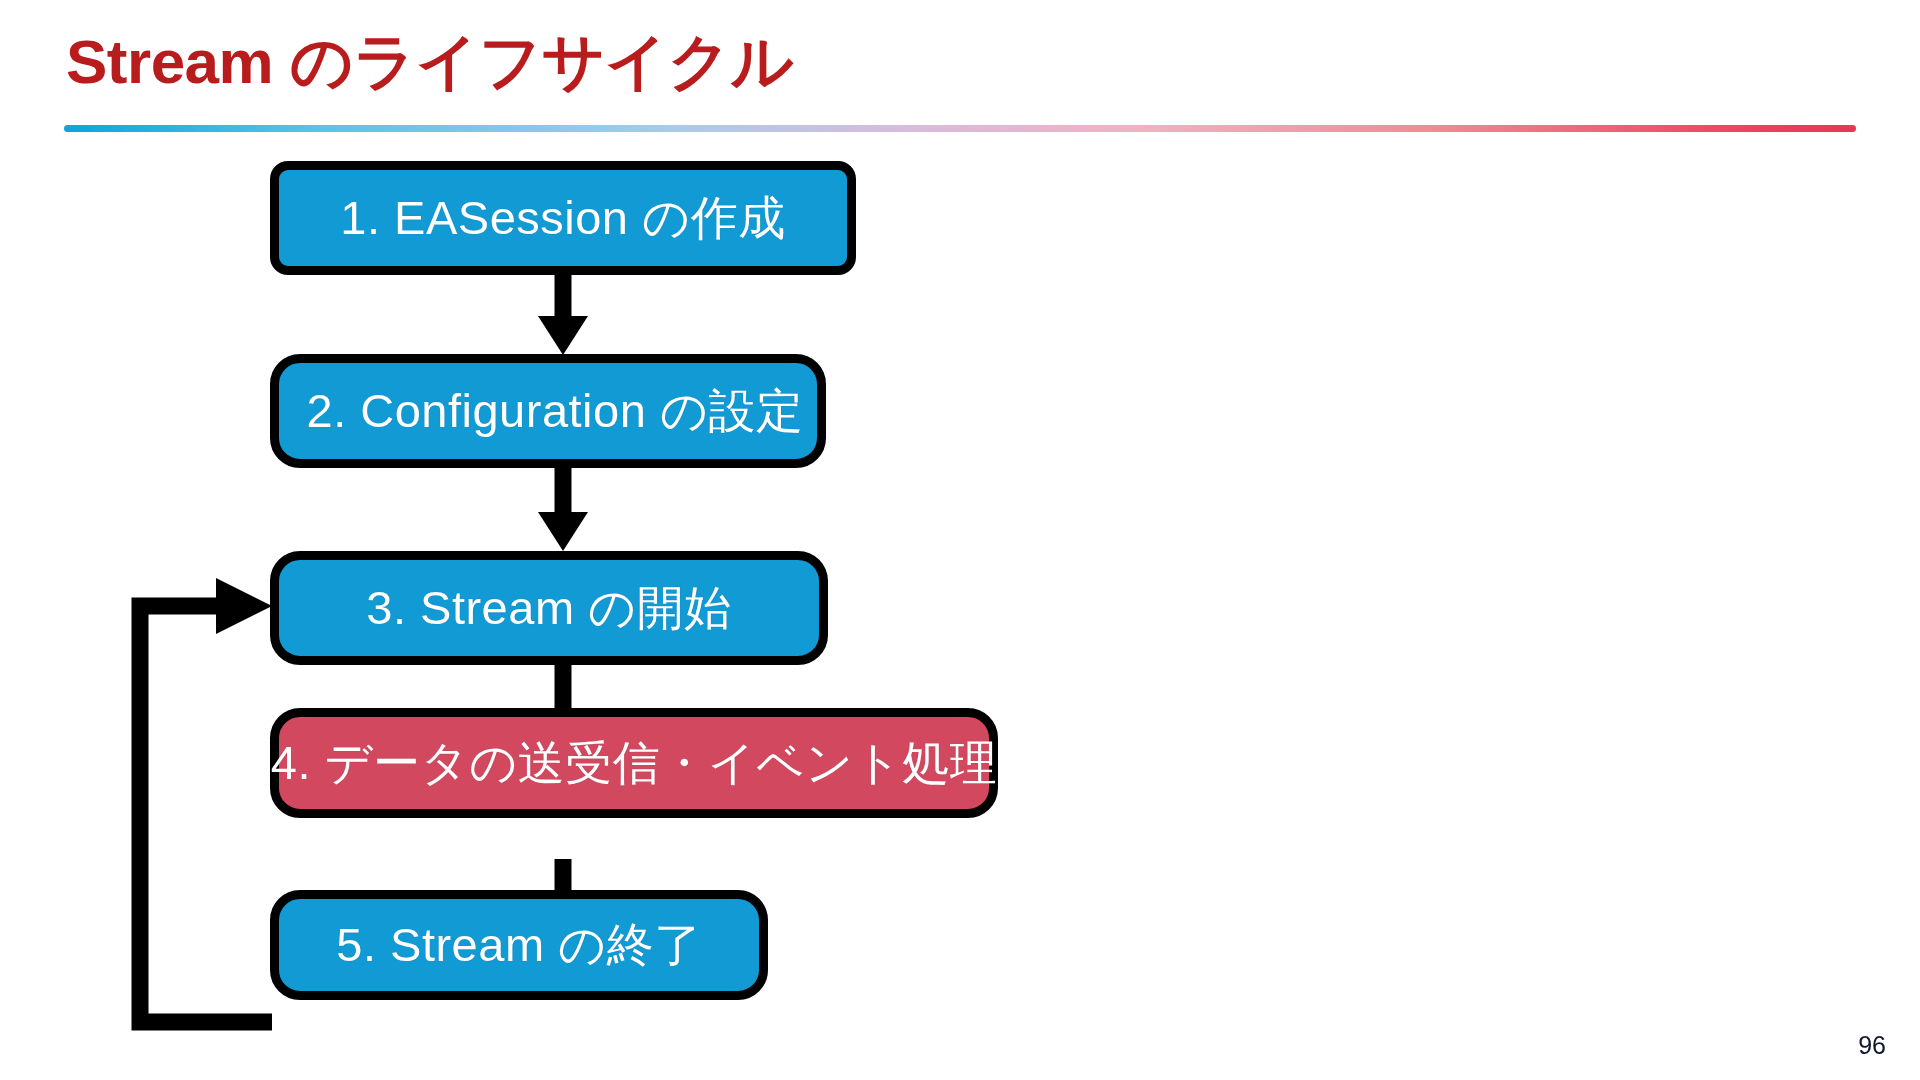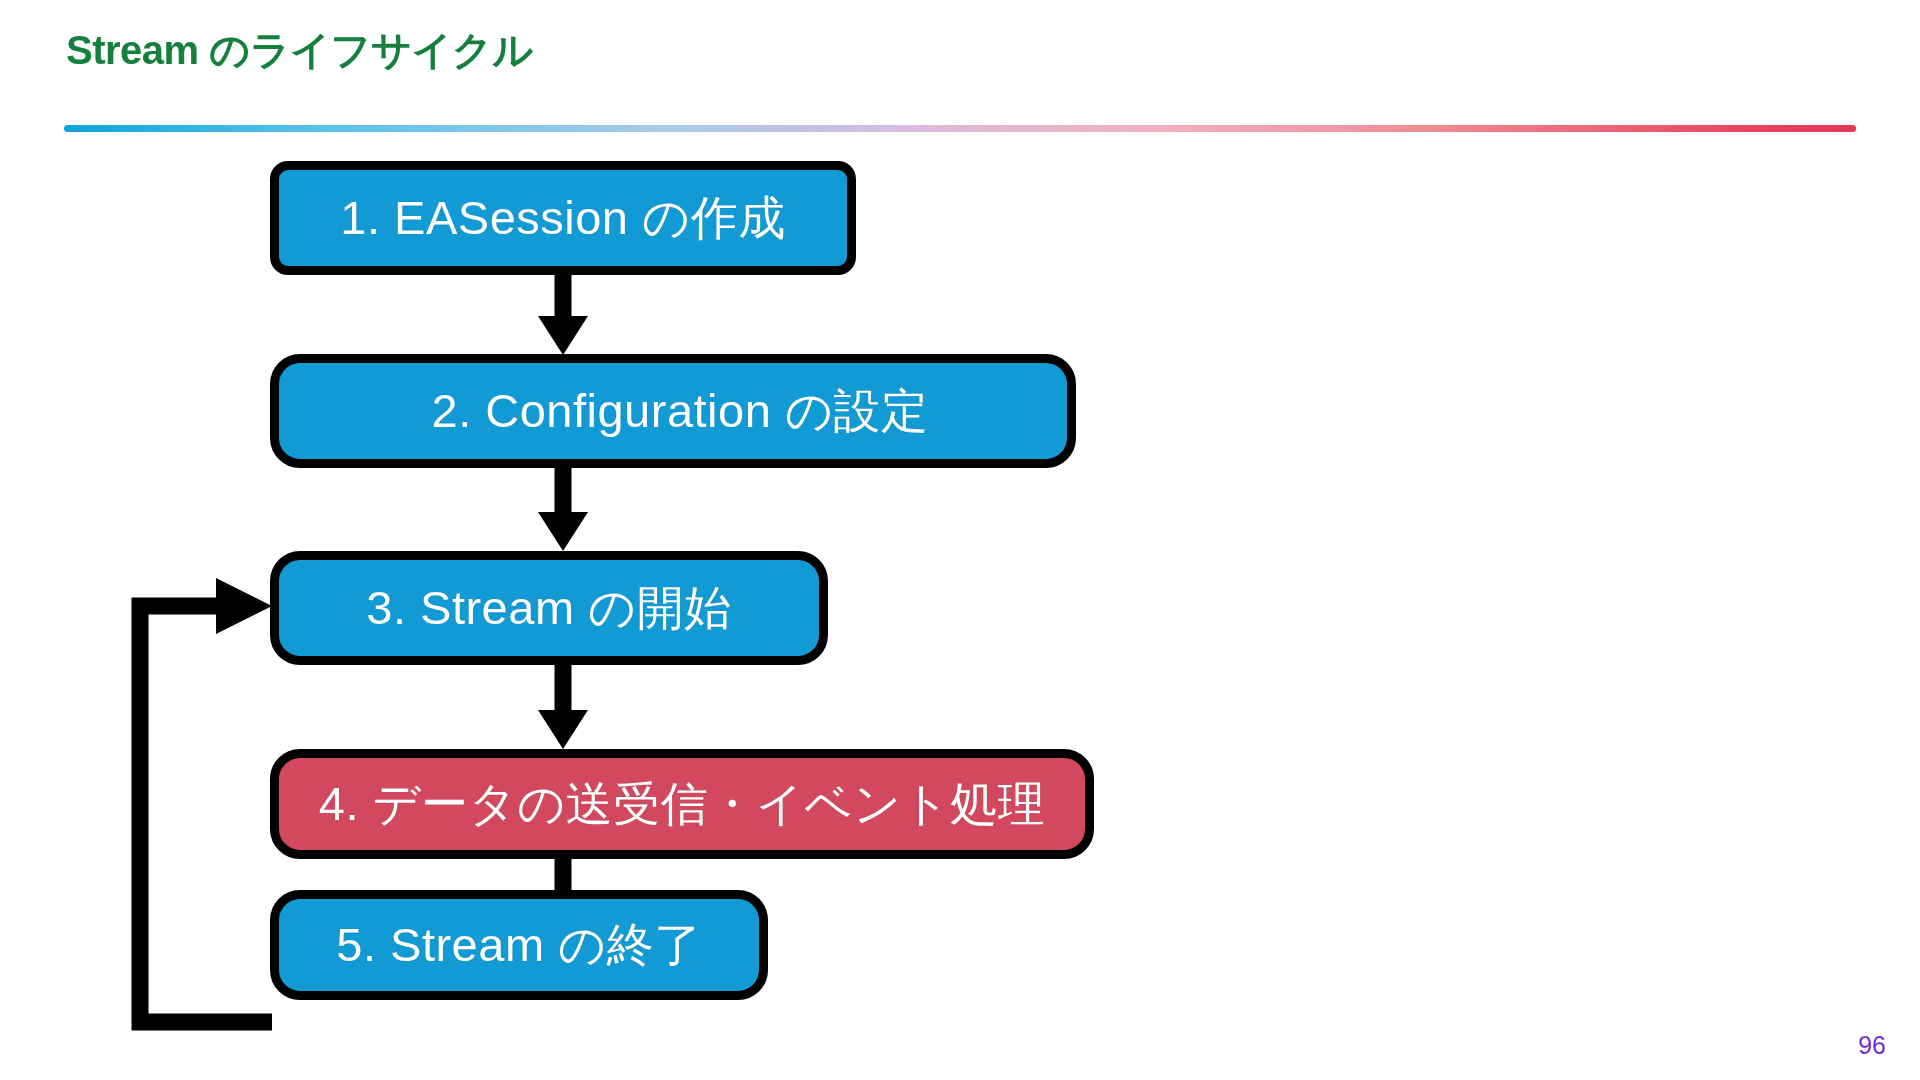--- a/index.html
+++ b/index.html
@@ -20,23 +20,23 @@
     position: absolute;
     inset: 0;
     background: #ffffff;
   }
 
   
   #slide-title {
     position: absolute;
     left: 66px;
     top: 28px;
-    font-size: 40px;
+    font-size: 62px;
     font-weight: 700;
-    color: #15803d;
+    color: #b91c1c;
     letter-spacing: -0.5px;
     line-height: 1.1;
     white-space: nowrap;
   }
 
   #title-rule {
     position: absolute;
     left: 64px;
     top: 125px;
     width: 1792px;
@@ -76,32 +76,32 @@
     font-weight: 500;
     letter-spacing: 0.5px;
     white-space: nowrap;
     text-shadow: 0 0 1px rgba(0,0,0,0.18);
   }
 
   .node.blue  { background: #129ad4; }
   .node.red   { background: #d2495f; }
 
   #node1 { left: 270px; top: 161px;  width: 586px; height: 114px; border-radius: 18px; }
-  #node2 { left: 270px; top: 354px;  width: 806px; height: 114px; padding-left: 14px; }
+  #node2 { left: 270px; top: 354px;  width: 556px; height: 114px; padding-left: 14px; }
   #node3 { left: 270px; top: 551px;  width: 558px; height: 114px; }
-  #node4 { left: 270px; top: 749px;  width: 824px; height: 110px; }
+  #node4 { left: 270px; top: 708px;  width: 728px; height: 110px; }
   #node5 { left: 270px; top: 890px;  width: 498px; height: 110px; }
 
   
   #page-number {
     position: absolute;
     right: 34px;
     bottom: 20px;
     font-size: 25px;
-    color: #6d28d9;
+    color: #0f172a;
     font-weight: 400;
   }
 </style>
 </head>
 <body>
 
 <div id="slide">
 
   <div id="slide-title">Stream のライフサイクル</div>
 

